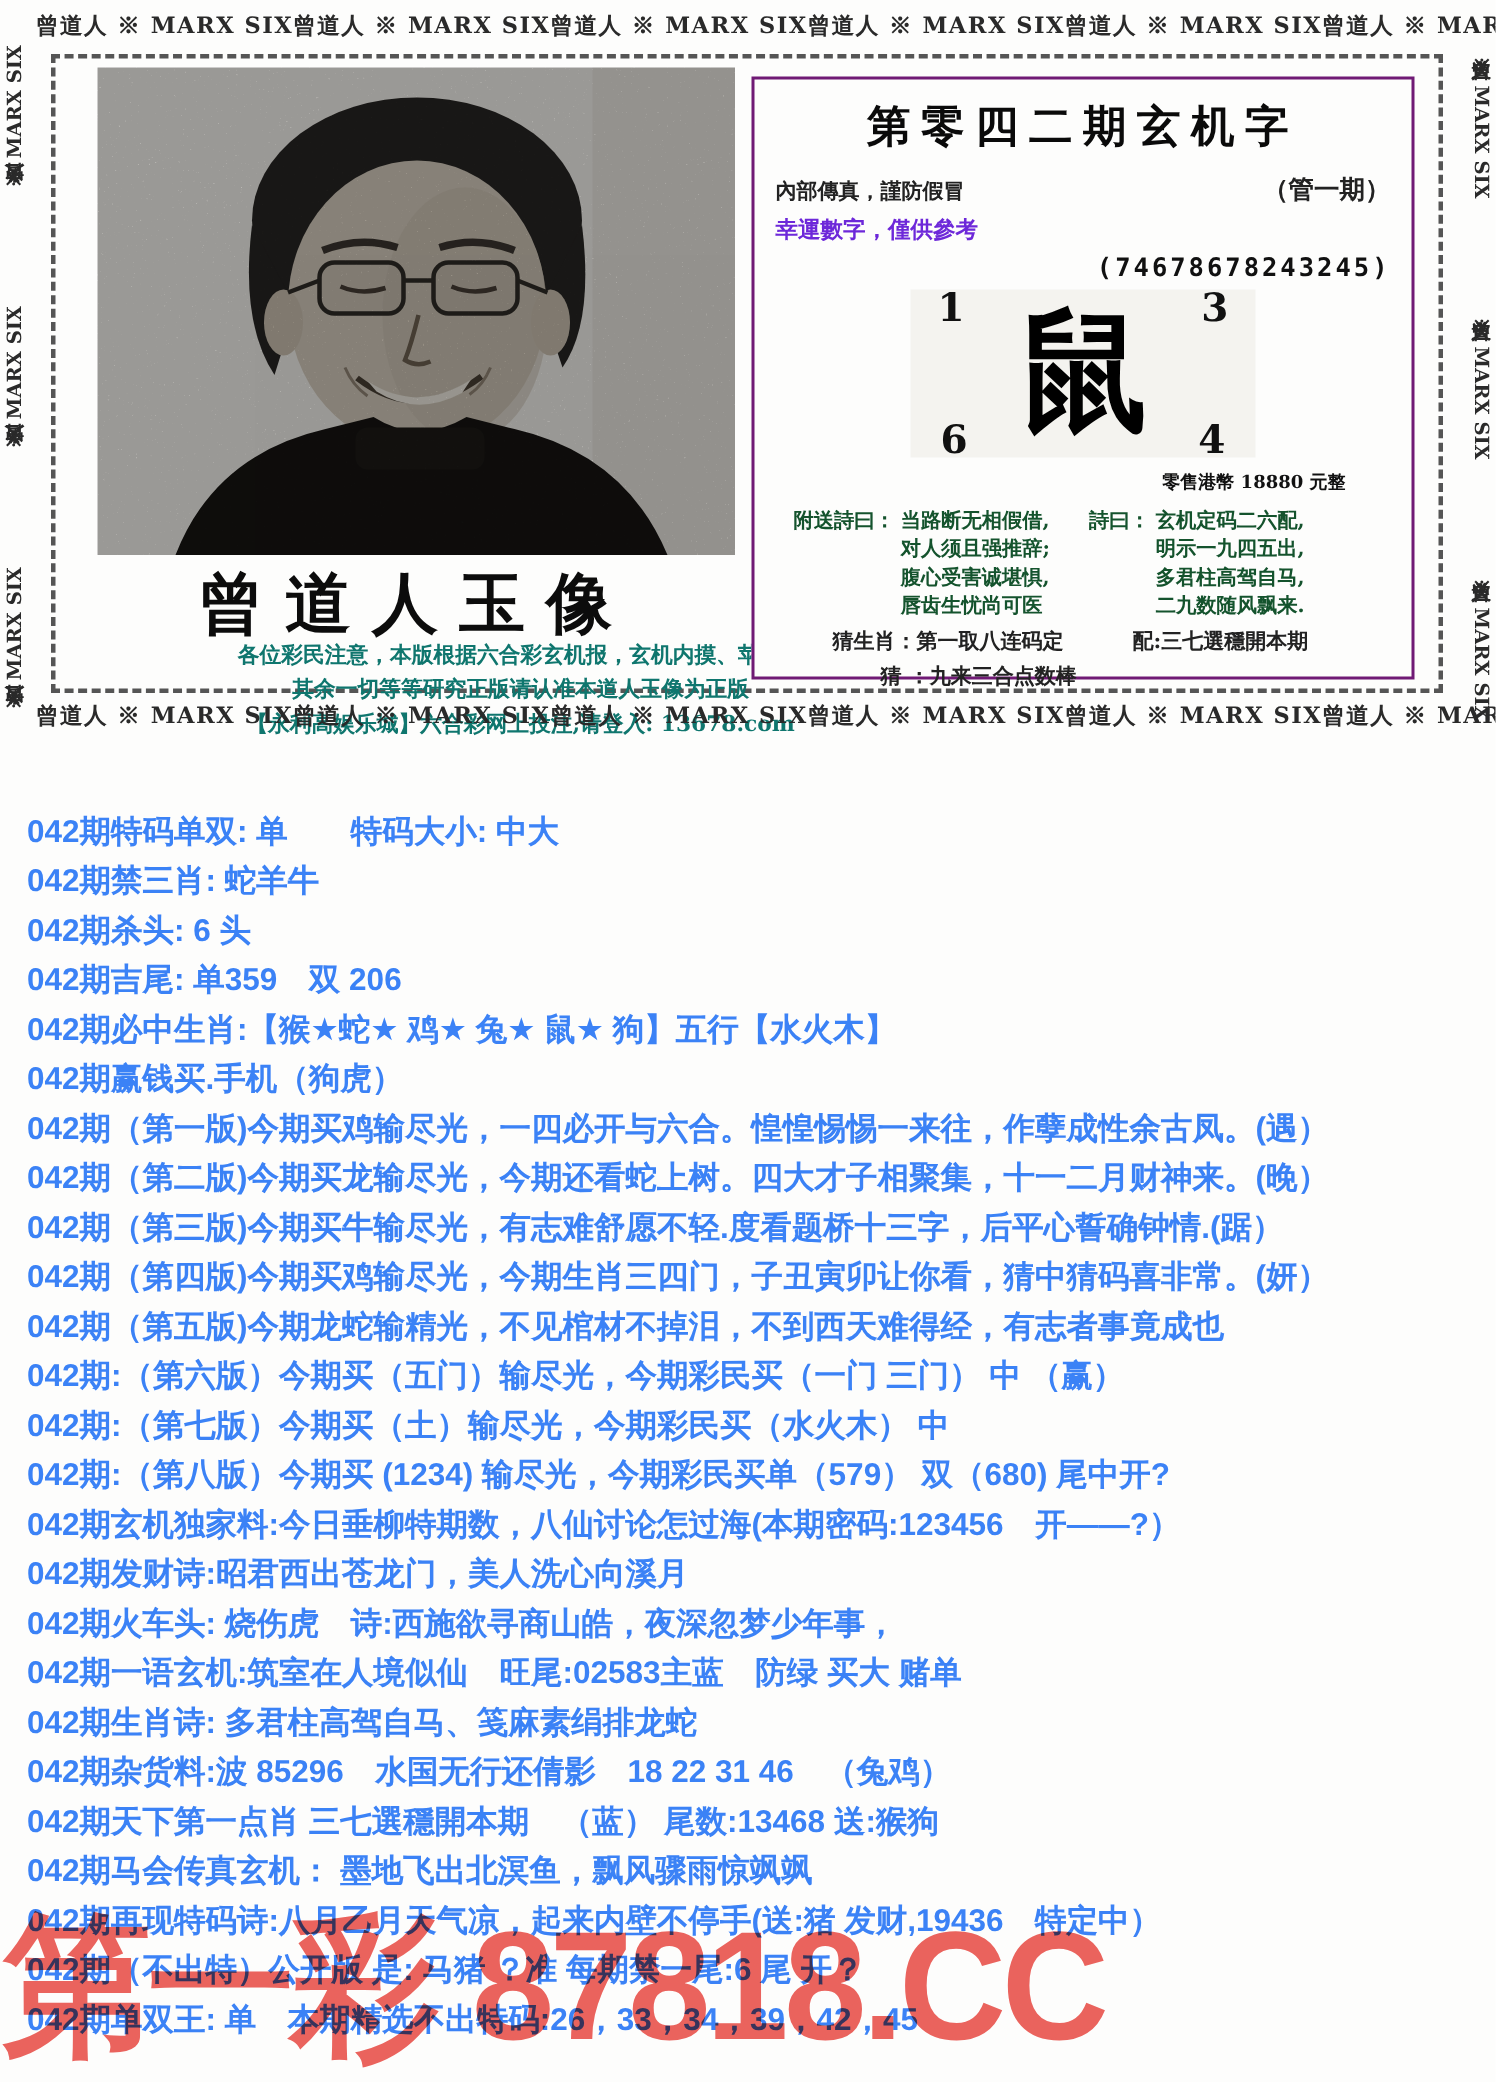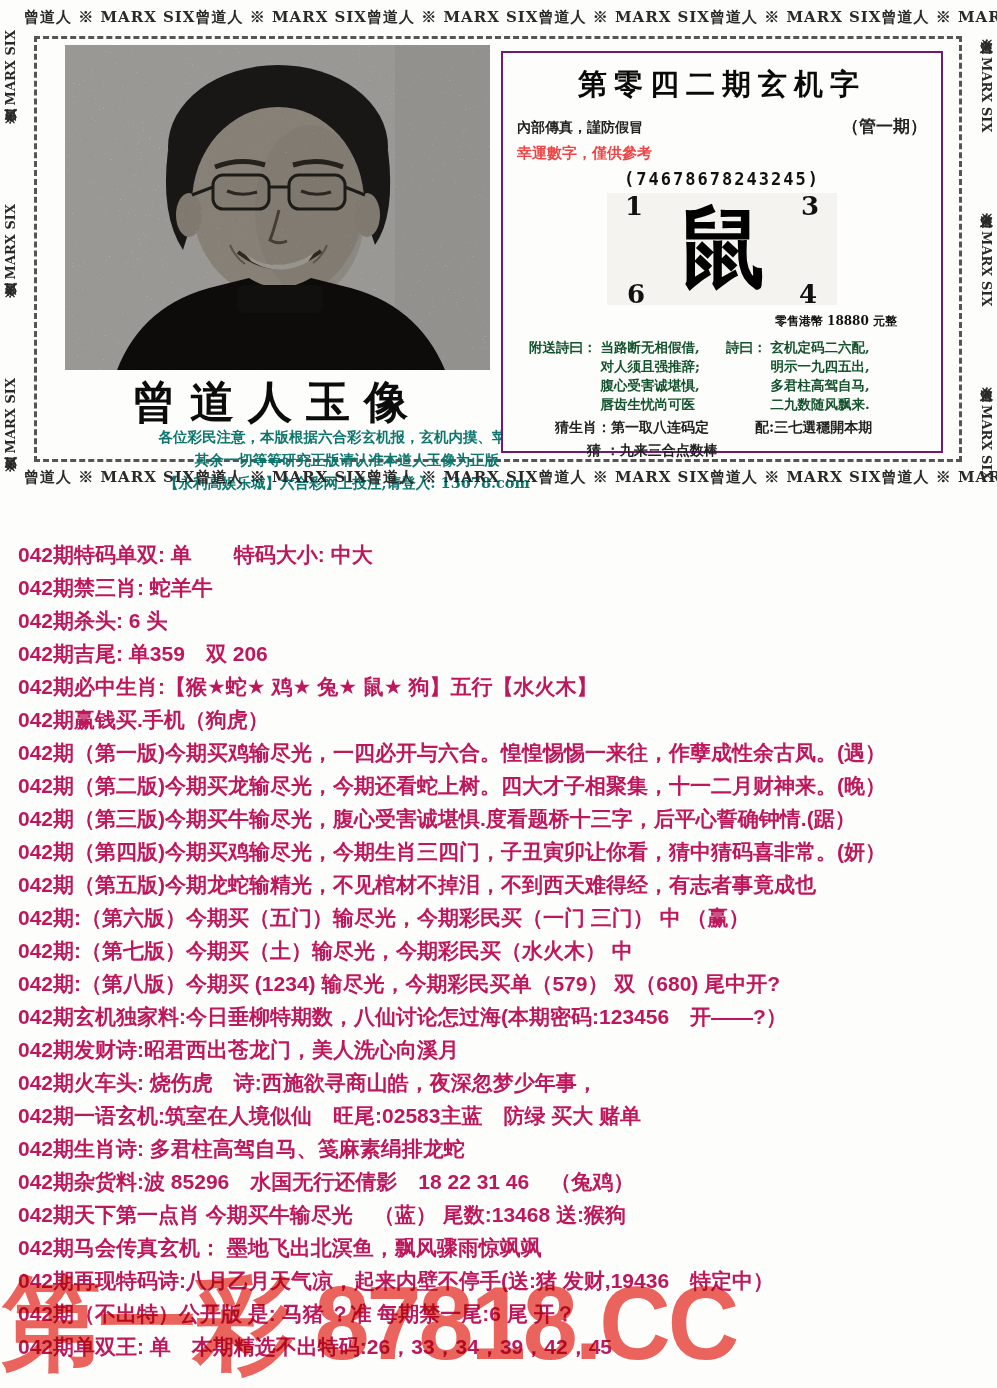--- a/index.html
+++ b/index.html
@@ -68,24 +68,24 @@
   .m-row1 {
     display:flex; justify-content:space-between; align-items:baseline;
     margin-top:10px;
     font-family:"DejaVu Serif","Liberation Serif",serif;
     font-weight:bold; font-size:14px; color:#222;
   }
   .m-row1 .right { font-size:17px; }
   .m-row2 {
     margin-top:6px;
     font-family:"DejaVu Serif","Liberation Serif",serif;
-    font-weight:bold; font-size:15px; color:#ef4444;
+    font-weight:bold; font-size:15px; color:#6d28d9;
   }
   .m-lucky {
-    text-align:center; margin-top:6px;
+    text-align:right; margin-top:6px;
     font-family:"DejaVu Sans Mono","Liberation Mono",monospace;
     font-weight:bold; font-size:17px; letter-spacing:2px; color:#111;
   }
   .zodiac-block {
     width:230px; margin:4px auto 0 auto; height:112px;
     position:relative; background:#f4f3ef;
   }
   .zodiac-char {
     position:absolute; left:50%; top:50%; transform:translate(-50%,-52%);
     font-family:"DejaVu Serif","Liberation Serif",serif;
@@ -118,21 +118,21 @@
   }
   .guess-row .g1 { margin-left:38px; }
   .guess-row .g2 { margin-left:46px; }
   .guess-row .g3 { margin-left:70px; }
   
   .body-list {
     position:absolute; left:18px; top:538px; width:965px;
   }
   .body-line {
     height:33px; line-height:33px;
-    font-size:21px; font-weight:600; color:#be185d;
+    font-size:21px; font-weight:600; color:#3b82f6;
     white-space:nowrap; overflow:hidden;
   }
   
   .watermark {
     position:absolute; left:2px; top:1272px; width:995px;
     font-size:99px; font-weight:bold; line-height:1.05;
     letter-spacing:-3px; white-space:nowrap;
     mix-blend-mode:multiply; opacity:0.82;
     transform:scaleY(1.04);
     font-family:"Liberation Sans","DejaVu Sans",sans-serif;
@@ -283,32 +283,32 @@
 
 <div class="body-list">
   <div class="body-line">042期特码单双: 单　　特码大小: 中大</div>
   <div class="body-line">042期禁三肖: 蛇羊牛</div>
   <div class="body-line">042期杀头: 6 头</div>
   <div class="body-line">042期吉尾: 单359　双 206</div>
   <div class="body-line">042期必中生肖:【猴★蛇★ 鸡★ 兔★ 鼠★ 狗】五行【水火木】</div>
   <div class="body-line">042期赢钱买.手机（狗虎）</div>
   <div class="body-line">042期（第一版)今期买鸡输尽光，一四必开与六合。惶惶惕惕一来往，作孽成性余古凤。(遇）</div>
   <div class="body-line">042期（第二版)今期买龙输尽光，今期还看蛇上树。四大才子相聚集，十一二月财神来。(晚）</div>
-  <div class="body-line">042期（第三版)今期买牛输尽光，腹心受害诚堪惧.度看题桥十三字，后平心誓确钟情.(踞）</div>
+  <div class="body-line">042期（第三版)今期买牛输尽光，有志难舒愿不轻.度看题桥十三字，后平心誓确钟情.(踞）</div>
   <div class="body-line">042期（第四版)今期买鸡输尽光，今期生肖三四门，子丑寅卯让你看，猜中猜码喜非常。(妍）</div>
   <div class="body-line">042期（第五版)今期龙蛇输精光，不见棺材不掉泪，不到西天难得经，有志者事竟成也</div>
   <div class="body-line">042期:（第六版）今期买（五门）输尽光，今期彩民买（一门 三门） 中 （赢）</div>
   <div class="body-line">042期:（第七版）今期买（土）输尽光，今期彩民买（水火木） 中</div>
   <div class="body-line">042期:（第八版）今期买 (1234) 输尽光，今期彩民买单（579） 双（680) 尾中开?</div>
   <div class="body-line">042期玄机独家料:今日垂柳特期数，八仙讨论怎过海(本期密码:123456　开——?）</div>
   <div class="body-line">042期发财诗:昭君西出苍龙门，美人洗心向溪月</div>
   <div class="body-line">042期火车头: 烧伤虎　诗:西施欲寻商山皓，夜深忽梦少年事，</div>
   <div class="body-line">042期一语玄机:筑室在人境似仙　旺尾:02583主蓝　防绿 买大 赌单</div>
   <div class="body-line">042期生肖诗: 多君柱高驾自马、笺麻素绢排龙蛇</div>
   <div class="body-line">042期杂货料:波 85296　水国无行还倩影　18 22 31 46　（兔鸡）</div>
-  <div class="body-line">042期天下第一点肖 今期买牛输尽光　（蓝） 尾数:13468 送:猴狗</div>
+  <div class="body-line">042期天下第一点肖 三七選穩開本期　（蓝） 尾数:13468 送:猴狗</div>
   <div class="body-line">042期马会传真玄机： 墨地飞出北溟鱼，飘风骤雨惊飒飒</div>
   <div class="body-line">042期再现特码诗:八月乙月天气凉，起来内壁不停手(送:猪 发财,19436　特定中）</div>
   <div class="body-line">042期（不出特）公开版 是: 马猪 ？准 每期禁一尾:6 尾 开？</div>
   <div class="body-line">042期单双王: 单　本期精选不出特码:26，33，34，39，42，45</div>
 </div>
 
 <div class="watermark" style="color: rgb(232, 65, 58);">第一彩 87818.CC</div>
 
 </body></html>

